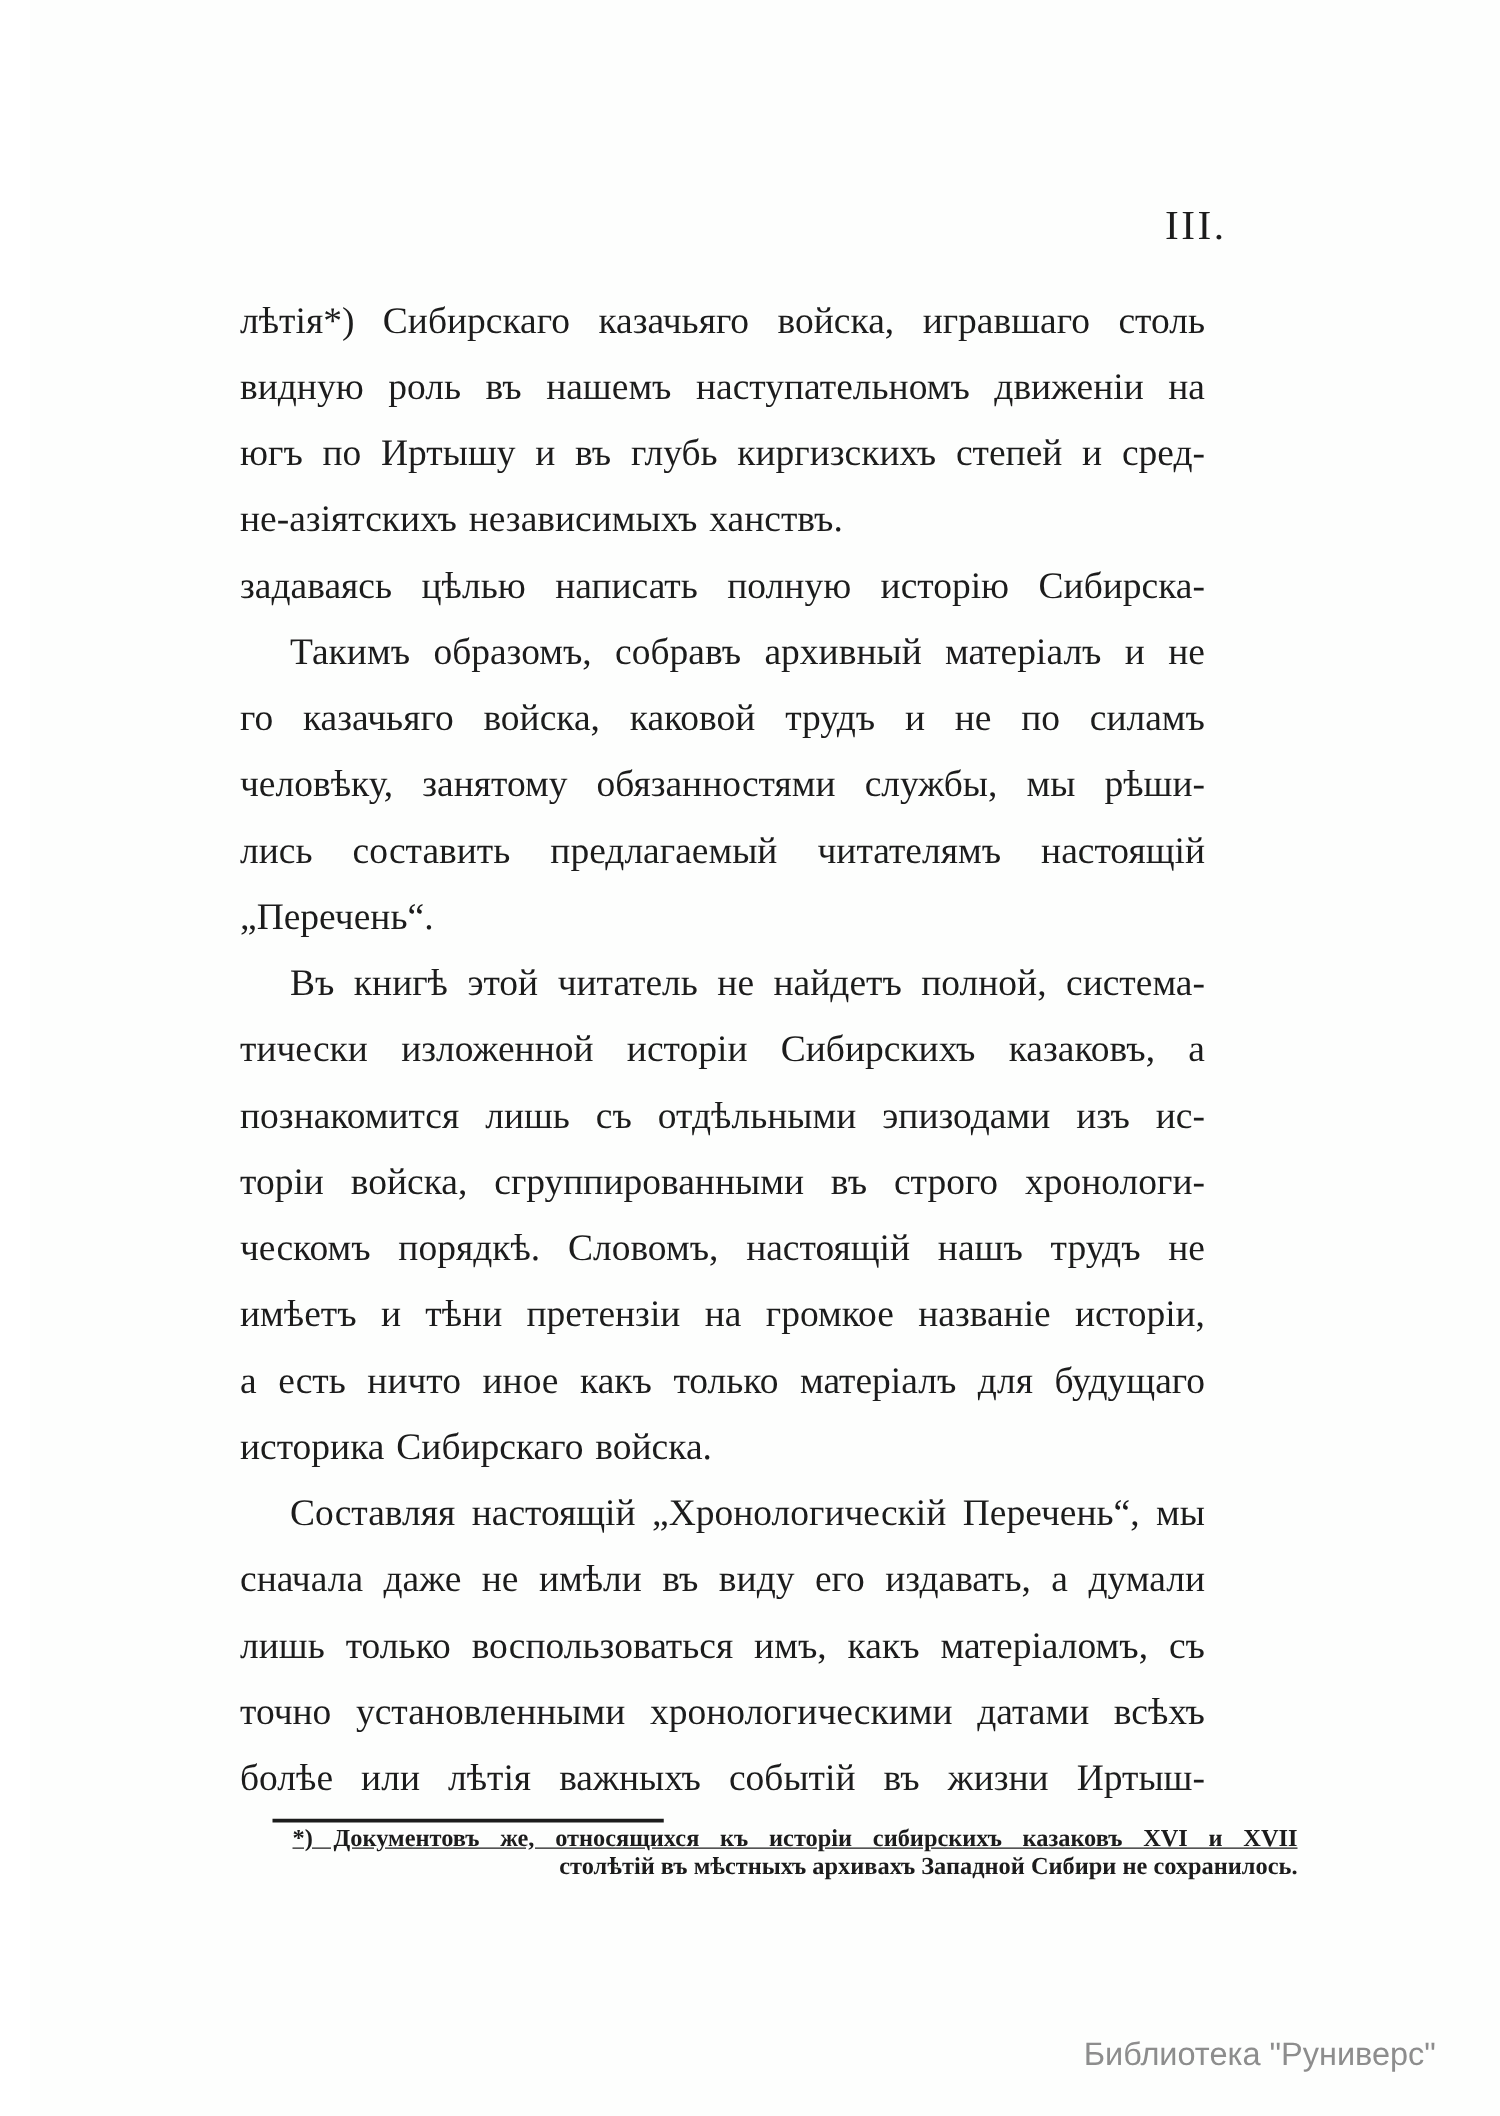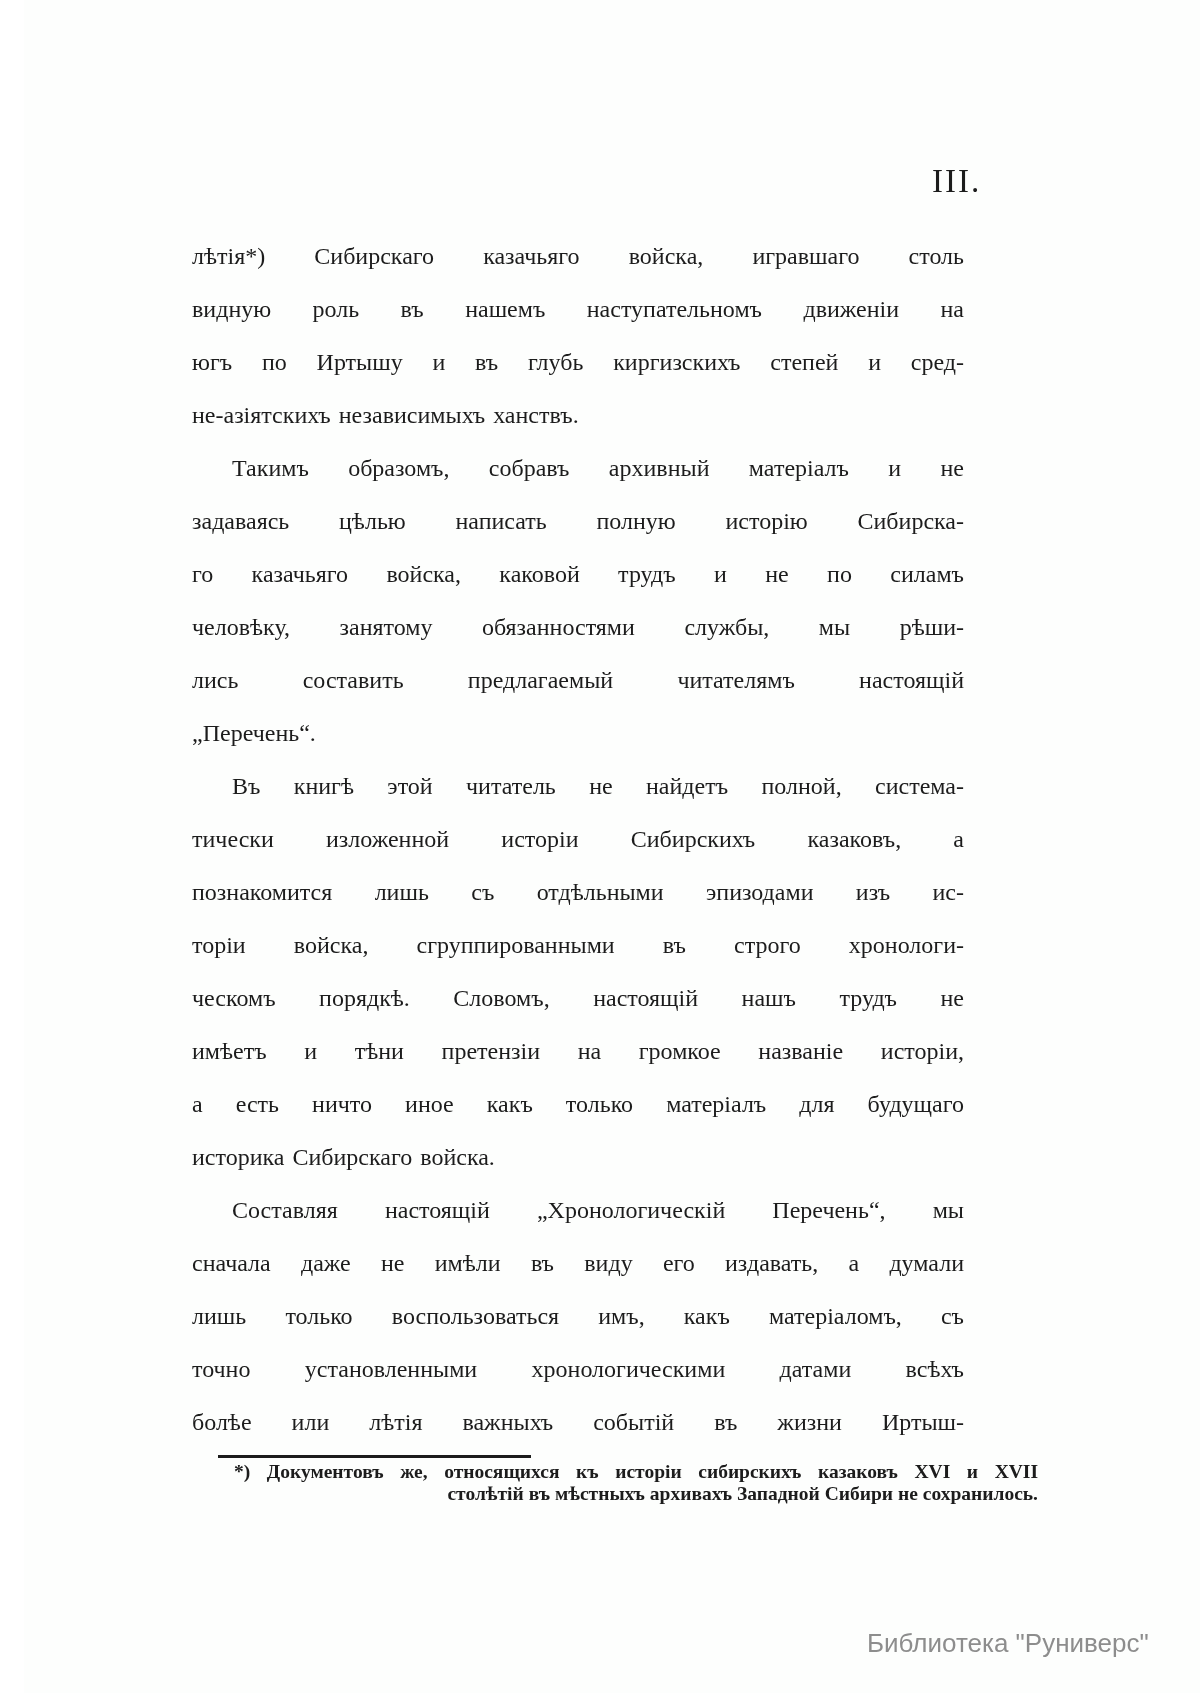--- a/index.html
+++ b/index.html
@@ -22,21 +22,21 @@
     top: 163px;
     left: 908px;
     font-size: 33px;
     letter-spacing: 2px;
   }
   .body-text {
     position: absolute;
     top: 230px;
     left: 168px;
     width: 772px;
-    font-size: 24px;
+    font-size: 30px;
     line-height: 53px;
   }
   .bline {
     height: 53px;
     white-space: normal;
     text-align: justify;
     text-align-last: justify;
     word-spacing: 2px;
   }
   .bline.end {
@@ -60,20 +60,21 @@
     left: 194px;
     width: 820px;
     font-size: 19.5px;
     line-height: 22px;
     font-weight: bold;
   }
   .fn-line1 {
     text-indent: 16px;
     text-align: justify;
     text-align-last: justify;
+    text-decoration: underline;
   }
   .fn-line2 {
     text-align: right;
   }
   .watermark {
     position: absolute;
     top: 1628px;
     left: 843px;
     font-family: "Liberation Sans", "DejaVu Sans", sans-serif;
     font-size: 26px;
@@ -85,22 +86,22 @@
 
 <div class="page">
 
   <div class="page-number">III.</div>
 
   <div class="body-text">
     <div class="bline">лѣтія*) Сибирскаго казачьяго войска, игравшаго столь</div>
     <div class="bline">видную роль въ нашемъ наступательномъ движеніи на</div>
     <div class="bline">югъ по Иртышу и въ глубь киргизскихъ степей и сред-</div>
     <div class="bline end">не-азіятскихъ независимыхъ ханствъ.</div>
+    <div class="bline">задаваясь цѣлью написать полную исторію Сибирска-</div>
     <div class="bline ind">Такимъ образомъ, собравъ архивный матеріалъ и не</div>
-    <div class="bline">задаваясь цѣлью написать полную исторію Сибирска-</div>
     <div class="bline">го казачьяго войска, каковой трудъ и не по силамъ</div>
     <div class="bline">человѣку, занятому обязанностями службы, мы рѣши-</div>
     <div class="bline">лись составить предлагаемый читателямъ настоящій</div>
     <div class="bline end">„Перечень“.</div>
     <div class="bline ind">Въ книгѣ этой читатель не найдетъ полной, система-</div>
     <div class="bline">тически изложенной исторіи Сибирскихъ казаковъ, а</div>
     <div class="bline">познакомится лишь съ отдѣльными эпизодами изъ ис-</div>
     <div class="bline">торіи войска, сгруппированными въ строго хронологи-</div>
     <div class="bline">ческомъ порядкѣ. Словомъ, настоящій нашъ трудъ не</div>
     <div class="bline">имѣетъ и тѣни претензіи на громкое названіе исторіи,</div>

